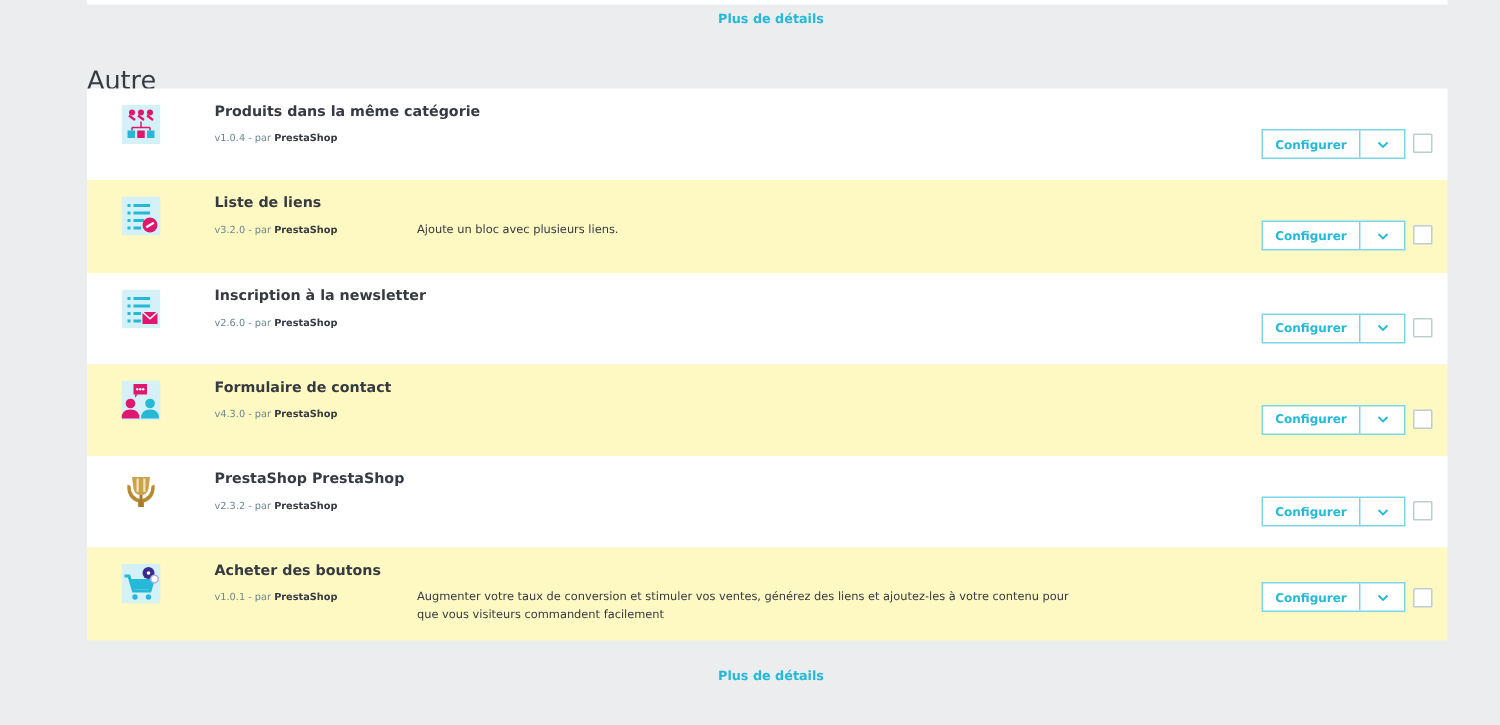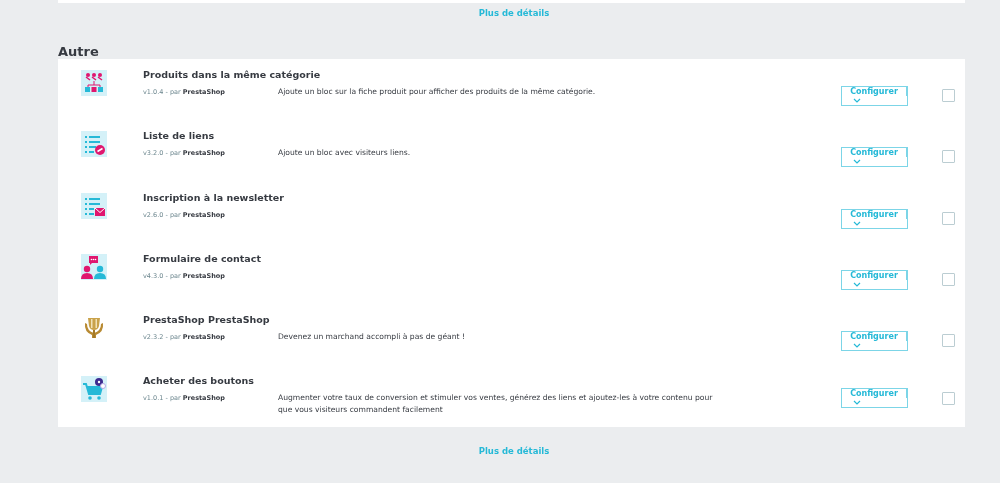--- a/index.html
+++ b/index.html
@@ -4,33 +4,33 @@
 <style>
   * { box-sizing: border-box; margin: 0; padding: 0; }
   html, body { width: 1000px; height: 483px; overflow: hidden; }
   body { background: #ebedef; font-family: "DejaVu Sans", sans-serif; color: #363a41; position: relative; }
 
   .top-card-edge { position: absolute; left: 58px; top: 0; width: 907px; height: 3px; background: #fff; }
   .more-link { position: absolute; left: 0; width: 1000px; text-align: center; font-size: 8.5px; font-weight: bold; color: #25b9d7; text-decoration: none; cursor: pointer; padding-left: 28px; }
   .more-top { top: 8px; }
   .more-bottom { top: 446px; }
 
-  .section-title { position: absolute; left: 58px; top: 44px; font-size: 13px; font-weight: bold; color: #363a41; }
+  .section-title { position: absolute; left: 58px; top: 44px; font-size: 17px; font-weight: normal; color: #363a41; }
 
   .card { position: absolute; left: 58px; top: 59px; width: 907px; }
   .row { position: relative; height: 61.3px; background: #fff; }
-  .row.alt { background: #ffffff; }
+  .row.alt { background: #fef9c3; }
 
   .mod-icon { position: absolute; left: 23px; top: 11px; width: 26px; height: 26px; }
   .mod-name { position: absolute; left: 85px; top: 10px; font-size: 9.5px; font-weight: bold; color: #363a41; white-space: nowrap; }
   .mod-meta { position: absolute; left: 85px; top: 29px; font-size: 6.5px; color: #6c868e; white-space: nowrap; }
   .mod-meta b { color: #363a41; margin-top: 16px; }
   .mod-desc { position: absolute; left: 220px; top: 27px; width: 440px; font-size: 7.6px; line-height: 12px; color: #363a41; }
 
-  .btn-group { position: absolute; left: 783px; top: 27px; height: 20px; display: flex; border: 1px solid #7cd5e7; background: #fff; flex-direction: column; }
+  .btn-group { position: absolute; left: 783px; top: 27px; height: 20px; display: flex; border: 1px solid #7cd5e7; background: #fff; }
   .btn-config { width: 65px; height: 18px; font-size: 8px; font-weight: bold; color: #25b9d7; display: flex; align-items: center; justify-content: center; border-right: 1px solid #7cd5e7; cursor: pointer; }
   .btn-caret { width: 29px; height: 18px; display: flex; align-items: center; justify-content: center; cursor: pointer; }
   .btn-caret svg { width: 8px; height: 5px; }
   .chk { position: absolute; left: 884px; top: 30px; width: 13px; height: 13px; border: 1px solid #bbcdd2; background: #fff; border-radius: 1px; cursor: pointer; }
 </style>
 </head>
 <body>
 
 <div class="top-card-edge"></div>
 <a class="more-link more-top">Plus de détails</a>
@@ -46,21 +46,20 @@
         <circle cx="13" cy="5" r="2" fill="#e0176f"></circle>
         <circle cx="19" cy="5" r="2" fill="#e0176f"></circle>
       <path d="M5 7 L9 10 M11 7 L15 10 M17 7 L21 10" stroke="#e0176f" stroke-width="1.5"></path>
       <path d="M13 11 V15 M7 15 H19 M7 15 V17 M19 15 V17" stroke="#e0176f" stroke-width="1"></path>
       <rect x="4" y="17" width="5" height="5" fill="#25b9d7"></rect>
         <rect x="10.5" y="17" width="5" height="5" fill="#e0176f"></rect>
         <rect x="17" y="17" width="5" height="5" fill="#25b9d7"></rect>
     </svg>
     <div class="mod-name">Produits dans la même catégorie</div>
     <div class="mod-meta"><span>v1.0.4</span> <span>- par</span> <b>PrestaShop</b></div>
-    <div class="mod-desc">Ajoute un bloc sur la fiche produit pour afficher des produits de la même catégorie.</div>
     <div class="btn-group">
       <div class="btn-config">Configurer</div>
       <div class="btn-caret">
           <svg viewBox="0 0 8 5">
             <path d="M1 1 L4 4 L7 1" stroke="#25b9d7" stroke-width="1.2" fill="none"></path>
           </svg>
         </div>
     </div>
     <div class="chk"></div>
   </div>
@@ -74,21 +73,21 @@
         <rect x="8" y="10" width="11" height="2" fill="#25b9d7"></rect>
       <rect x="4" y="15" width="2" height="2" fill="#25b9d7"></rect>
         <rect x="8" y="15" width="7" height="2" fill="#25b9d7"></rect>
       <rect x="4" y="20" width="2" height="2" fill="#25b9d7"></rect>
         <rect x="8" y="20" width="5" height="2" fill="#25b9d7"></rect>
       <circle cx="19" cy="19" r="5" fill="#e0176f"></circle>
       <path d="M16.5 20.5 L21.5 17.5" stroke="#fff" stroke-width="1.5"></path>
     </svg>
     <div class="mod-name">Liste de liens</div>
     <div class="mod-meta"><span>v3.2.0</span> <span>- par</span> <b>PrestaShop</b></div>
-    <div class="mod-desc">Ajoute un bloc avec visiteurs liens.</div>
+    <div class="mod-desc">Ajoute un bloc avec plusieurs liens.</div>
     <div class="btn-group">
       <div class="btn-config">Configurer</div>
       <div class="btn-caret">
           <svg viewBox="0 0 8 5">
             <path d="M1 1 L4 4 L7 1" stroke="#25b9d7" stroke-width="1.2" fill="none"></path>
           </svg>
         </div>
     </div>
     <div class="chk"></div>
   </div>
@@ -149,21 +148,20 @@
   <div class="row">
     <svg class="mod-icon" viewBox="0 0 26 26">
       <path d="M7 3 H19 L18 11 Q17 15 13 15 Q9 15 8 11 Z" fill="#c9a24a"></path>
       <rect x="10" y="4" width="1.5" height="9" fill="#f1e2b8"></rect>
         <rect x="14.5" y="4" width="1.5" height="9" fill="#f1e2b8"></rect>
       <path d="M4 8 Q3 17 11 20 L11 23 H15 L15 20 Q23 17 22 8 L20 9 Q20 16 13 18 Q6 16 6 9 Z" fill="#b88a32"></path>
       <rect x="12" y="15" width="2" height="8" fill="#a57a28"></rect>
     </svg>
     <div class="mod-name">PrestaShop PrestaShop</div>
     <div class="mod-meta"><span>v2.3.2</span> <span>- par</span> <b>PrestaShop</b></div>
-    <div class="mod-desc">Devenez un marchand accompli à pas de géant !</div>
     <div class="btn-group">
       <div class="btn-config">Configurer</div>
       <div class="btn-caret">
           <svg viewBox="0 0 8 5">
             <path d="M1 1 L4 4 L7 1" stroke="#25b9d7" stroke-width="1.2" fill="none"></path>
           </svg>
         </div>
     </div>
     <div class="chk"></div>
   </div>

